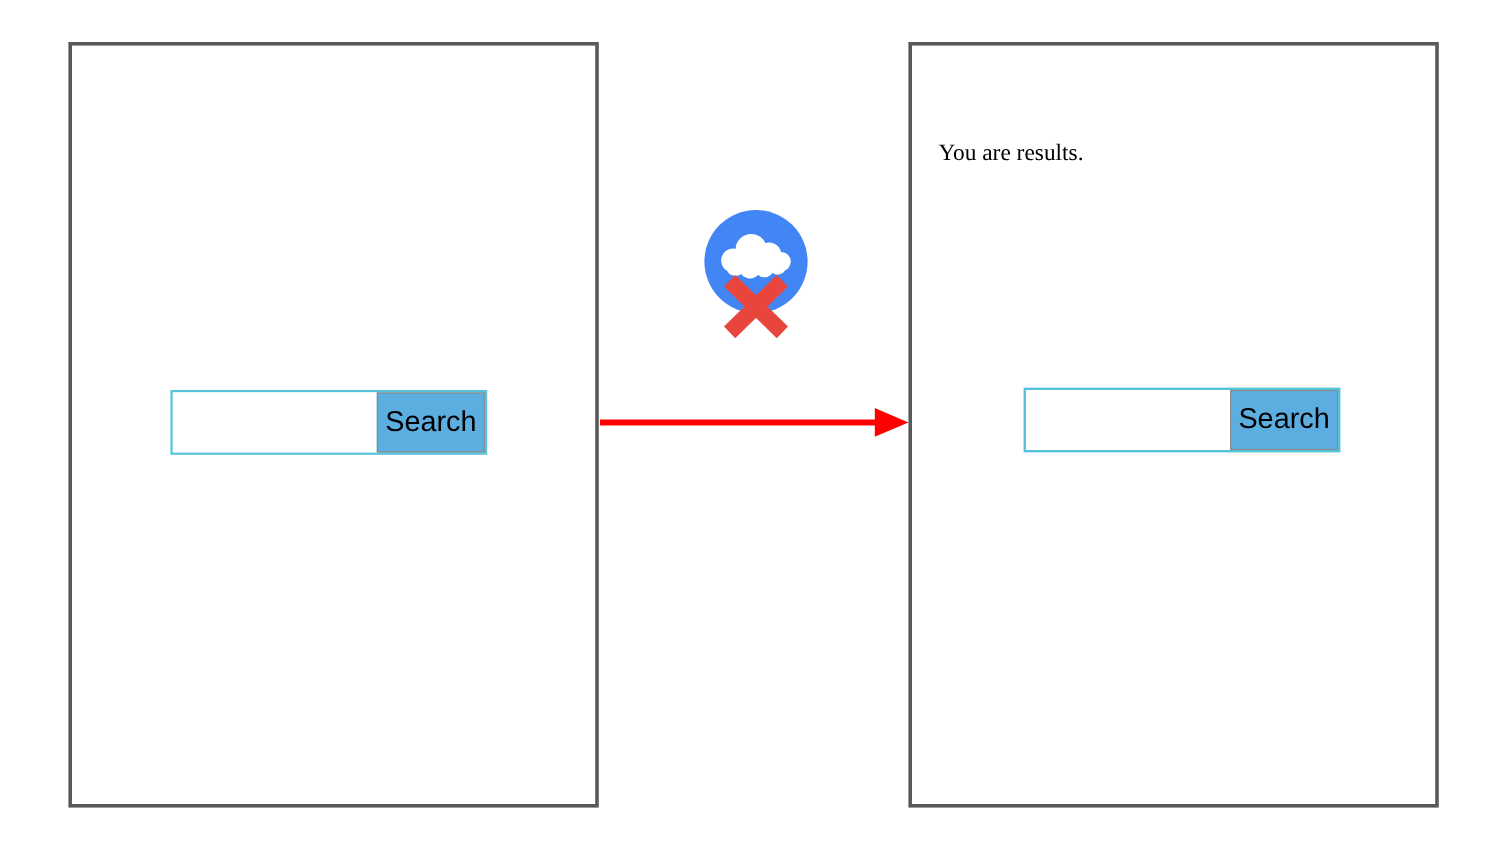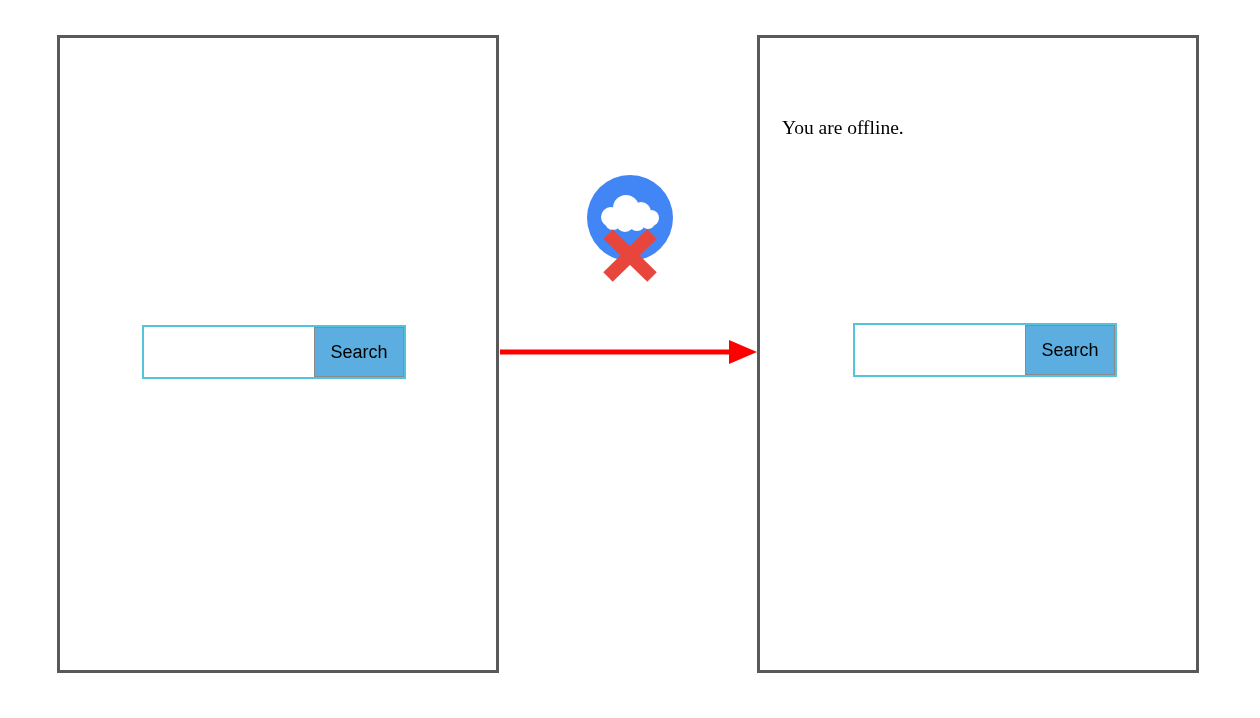--- a/index.html
+++ b/index.html
@@ -50,21 +50,21 @@
     font-size: 17px;
     padding: 0 6px;
   }
   .search-button {
     width: 90px;
     flex: 0 0 90px;
     background: #5CAEE0;
     border: 1px solid #8A8A8A;
     color: #000000;
     font-family: "Liberation Sans", sans-serif;
-    font-size: 18px;
+    font-size: 24px;
     cursor: pointer;
   }
 
   
   .messages {
     position: absolute;
     left: 22px;
     top: 77px;
     width: 404px;
     font-size: 19.5px;
@@ -126,21 +126,21 @@
     </g>
   </svg>
 
   <svg class="flow-arrow" viewBox="0 0 259 28">
     <line x1="1" y1="14" x2="234" y2="14" stroke="#FF0000" stroke-width="5"></line>
     <polygon points="230,2 258,14 230,26" fill="#FF0000"></polygon>
   </svg>
 
   <div class="frame frame-right">
     <div class="messages">
-      <p>You are offline.</p>
+      <p>You are results.</p>
     </div>
     <div class="search-combo combo-right">
       <input class="search-input" type="text" value="" style="">
       <button class="search-button">Search</button>
     </div>
   </div>
 
 </div>
 
 </body></html>

